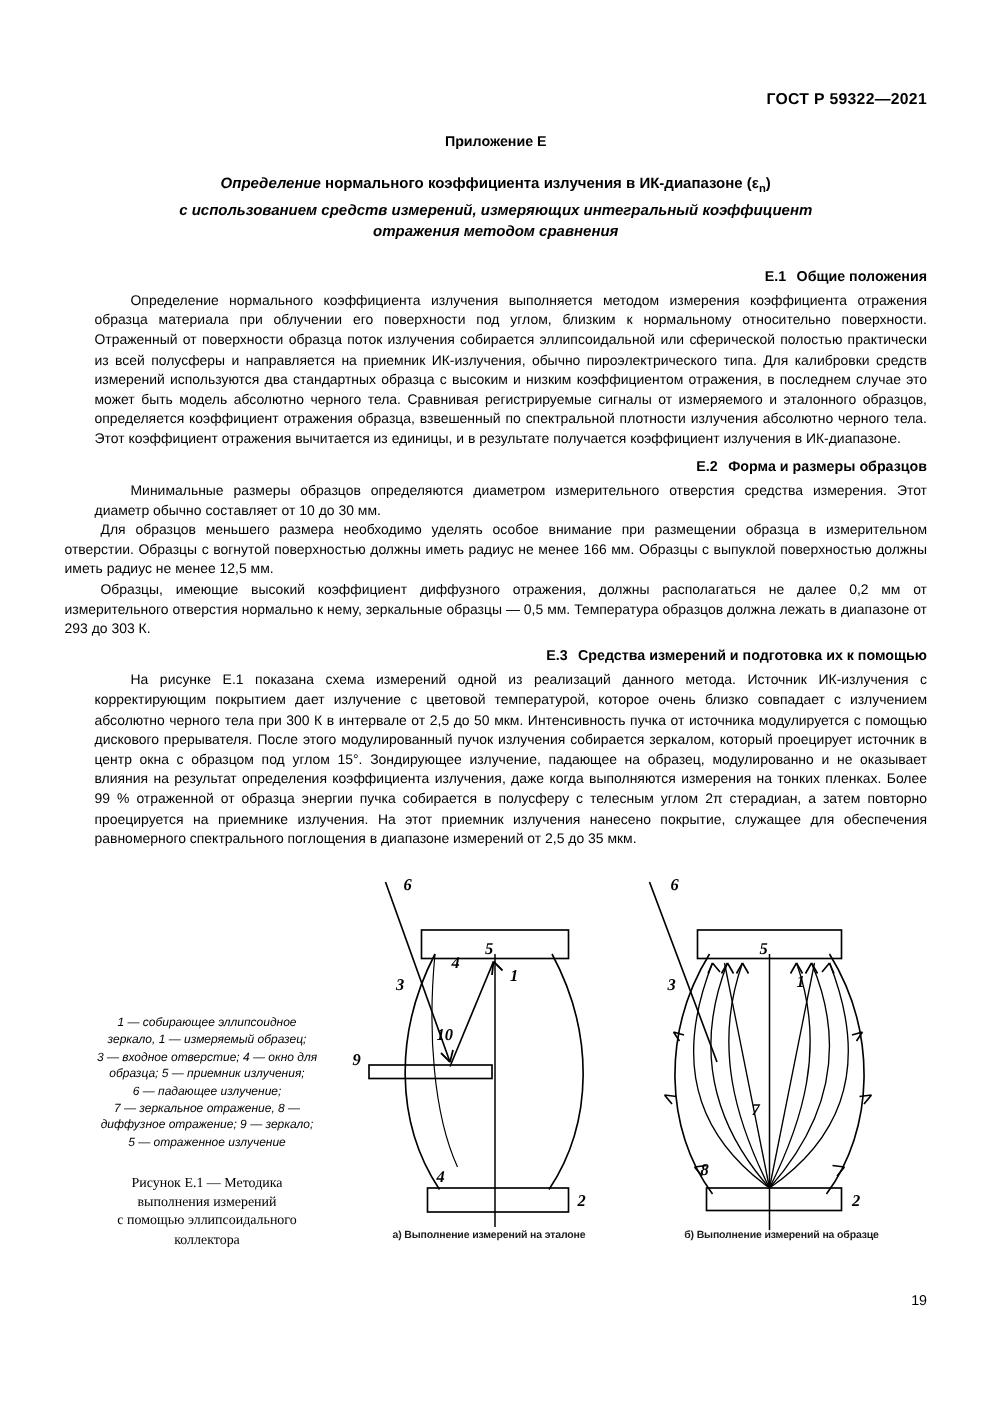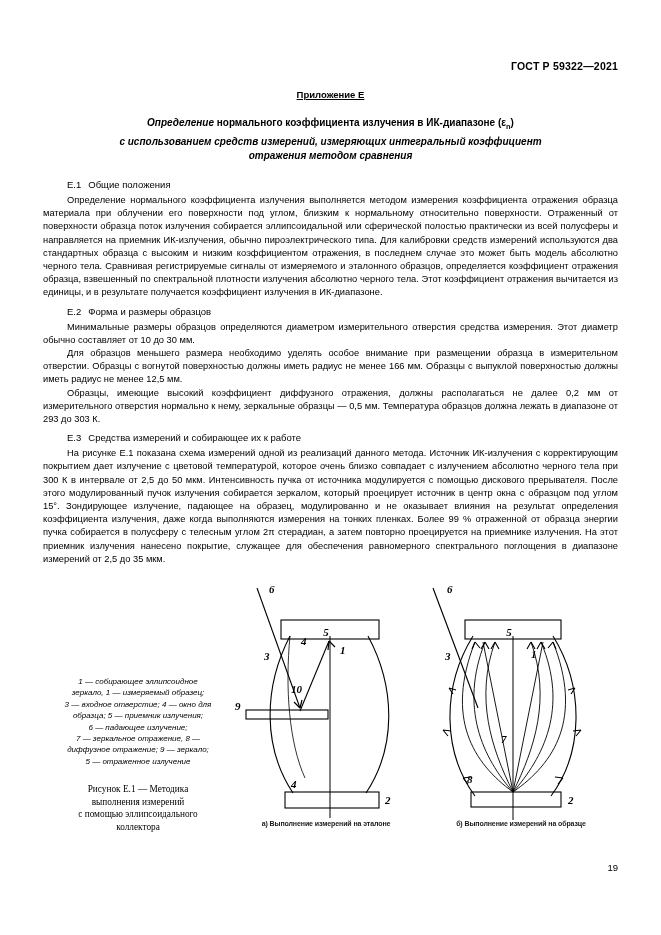--- a/index.html
+++ b/index.html
@@ -34,21 +34,20 @@
     position: absolute;
     top: 88px;
     left: 43px;
     width: 575px;
     text-align: center;
   }
   .appendix-num {
     font-size: 9.5px;
     font-weight: bold;
     line-height: 14px;
-    text-decoration: underline;
   }
   .appendix-kind {
     font-size: 9.5px;
     line-height: 14px;
   }
   .appendix-title {
     margin-top: 14px;
     font-size: 10px;
     font-weight: bold;
     font-style: italic;
@@ -61,36 +60,37 @@
 
   
   .content {
     position: absolute;
     top: 178px;
     left: 43px;
     width: 575px;
   }
   h3.section {
     font-size: 9.5px;
-    font-weight: normal;
+    font-weight: bold;
     margin: 0 0 3px 0;
     padding-left: 24px;
     line-height: 13px;
+    text-align: right;
   }
   h3.section .numsep { display: inline-block; width: 7px; }
   p.para {
     font-size: 9.3px;
     line-height: 13.2px;
     margin: 0 0 0 0;
     text-align: justify;
     text-indent: 24px;
     hyphens: none;
   }
   p.para + h3.section { margin-top: 5px; }
-  h3.section + p.para { margin-top: 0; }
+  h3.section + p.para { margin-top: 0; margin-left: 20px; }
   .sp { margin-top: 0px; }
 
   
   .figure-area {
     position: absolute;
     top: 578px;
     left: 43px;
     width: 575px;
     height: 290px;
   }
@@ -170,21 +170,21 @@
   <div class="content">
 
     <h3 class="section"><span>Е.1</span><span class="numsep"></span><span>Общие положения</span></h3>
     <p class="para">Определение нормального коэффициента излучения выполняется методом измерения коэффициента отражения образца материала при облучении его поверхности под углом, близким к нормальному относительно поверхности. Отраженный от поверхности образца поток излучения собирается эллипсоидальной или сферической полостью практически из всей полусферы и направляется на приемник ИК-излучения, обычно пироэлектрического типа. Для калибровки средств измерений используются два стандартных образца с высоким и низким коэффициентом отражения, в последнем случае это может быть модель абсолютно черного тела. Сравнивая регистрируемые сигналы от измеряемого и эталонного образцов, определяется коэффициент отражения образца, взвешенный по спектральной плотности излучения абсолютно черного тела. Этот коэффициент отражения вычитается из единицы, и в результате получается коэффициент излучения в ИК-диапазоне.</p>
 
     <h3 class="section"><span>Е.2</span><span class="numsep"></span><span>Форма и размеры образцов</span></h3>
     <p class="para">Минимальные размеры образцов определяются диаметром измерительного отверстия средства измерения. Этот диаметр обычно составляет от 10 до 30 мм.</p>
     <p class="para sp">Для образцов меньшего размера необходимо уделять особое внимание при размещении образца в измерительном отверстии. Образцы с вогнутой поверхностью должны иметь радиус не менее 166 мм. Образцы с выпуклой поверхностью должны иметь радиус не менее 12,5 мм.</p>
     <p class="para sp">Образцы, имеющие высокий коэффициент диффузного отражения, должны располагаться не далее 0,2 мм от измерительного отверстия нормально к нему, зеркальные образцы — 0,5 мм. Температура образцов должна лежать в диапазоне от 293 до 303 К.</p>
 
-    <h3 class="section"><span>Е.3</span><span class="numsep"></span><span>Средства измерений и собирающее их к работе</span></h3>
+    <h3 class="section"><span>Е.3</span><span class="numsep"></span><span>Средства измерений и подготовка их к помощью</span></h3>
     <p class="para">На рисунке Е.1 показана схема измерений одной из реализаций данного метода. Источник ИК-излучения с корректирующим покрытием дает излучение с цветовой температурой, которое очень близко совпадает с излучением абсолютно черного тела при 300 К в интервале от 2,5 до 50 мкм. Интенсивность пучка от источника модулируется с помощью дискового прерывателя. После этого модулированный пучок излучения собирается зеркалом, который проецирует источник в центр окна с образцом под углом 15°. Зондирующее излучение, падающее на образец, модулированно и не оказывает влияния на результат определения коэффициента излучения, даже когда выполняются измерения на тонких пленках. Более 99 % отраженной от образца энергии пучка собирается в полусферу с телесным углом 2π стерадиан, а затем повторно проецируется на приемнике излучения. На этот приемник излучения нанесено покрытие, служащее для обеспечения равномерного спектрального поглощения в диапазоне измерений от 2,5 до 35 мкм.</p>
   </div>
 
   <div class="figure-area">
 
     <div class="legend">
       <div>1 — собирающее эллипсоидное</div>
       <div>зеркало, 1 — измеряемый образец;</div>
       <div>3 — входное отверстие; 4 — окно для</div>
       <div>образца; 5 — приемник излучения;</div>

